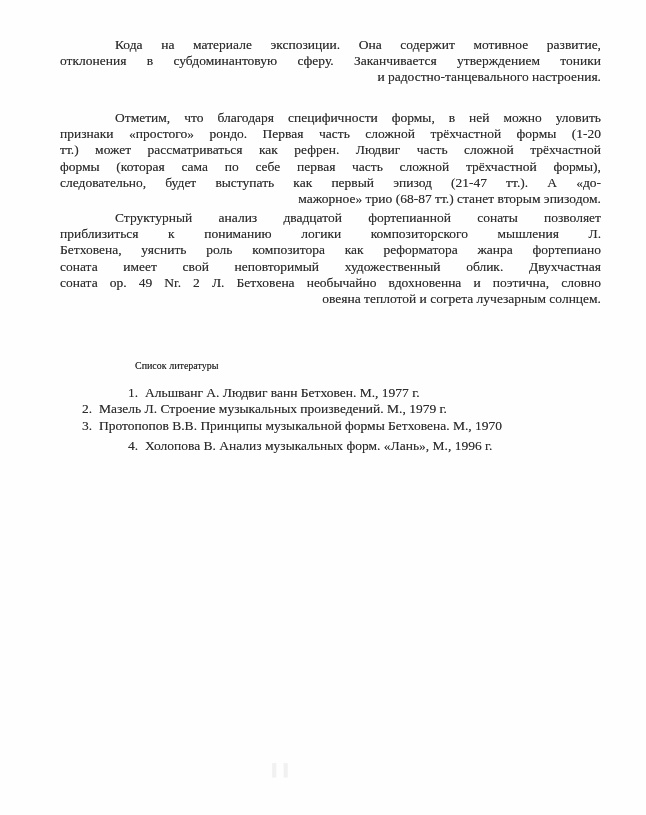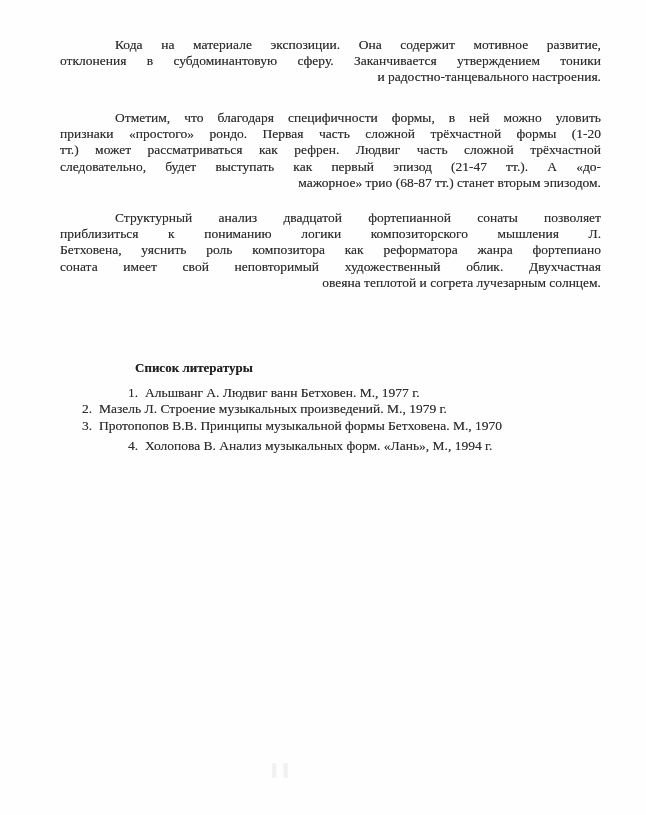--- a/index.html
+++ b/index.html
@@ -34,22 +34,22 @@
     white-space: nowrap;
   }
   .para .ind { text-indent: 55px; }
   .p1 { top: 37px; }
   .p2 { top: 110px; }
   .p3 { top: 210px; }
   .bib-heading {
     position: absolute;
     left: 135px;
     top: 360px;
-    font-size: 13px;
-    font-weight: bold;
+    font-size: 10px;
+    font-weight: normal;
     color: #222;
     text-shadow: 0 0 0.45px rgba(40,40,40,0.55);
   }
   .bib-list {
     position: absolute;
     left: 60px;
     top: 385px;
     width: 541px;
     font-size: 13.5px;
     line-height: 16.3px;
@@ -88,48 +88,50 @@
   <div class="para p1">
     <div class="jl ind">Кода на материале экспозиции. Она содержит мотивное развитие,</div>
     <div class="jl">отклонения в субдоминантовую сферу. Заканчивается утверждением тоники</div>
     <div class="ll">и радостно-танцевального настроения.</div>
   </div>
 
   <div class="para p2">
     <div class="jl ind">Отметим, что благодаря специфичности формы, в ней можно уловить</div>
     <div class="jl">признаки «простого» рондо. Первая часть сложной трёхчастной формы (1-20</div>
     <div class="jl">тт.) может рассматриваться как рефрен. Людвиг часть сложной трёхчастной</div>
+    <div class="jl">формы (которая сама по себе первая часть сложной трёхчастной формы),</div>
     <div class="jl">следовательно, будет выступать как первый эпизод (21-47 тт.). А «до-</div>
     <div class="ll">мажорное» трио (68-87 тт.) станет вторым эпизодом.</div>
   </div>
 
   <div class="para p3">
     <div class="jl ind">Структурный анализ двадцатой фортепианной сонаты позволяет</div>
     <div class="jl">приблизиться к пониманию логики композиторского мышления Л.</div>
     <div class="jl">Бетховена, уяснить роль композитора как реформатора жанра фортепиано</div>
     <div class="jl">соната имеет свой неповторимый художественный облик. Двухчастная</div>
+    <div class="jl">соната ор. 49 Nr. 2 Л. Бетховена необычайно вдохновенна и поэтична, словно</div>
     <div class="ll">овеяна теплотой и согрета лучезарным солнцем.</div>
   </div>
 
   <div class="bib-heading">Список литературы</div>
 
   <div class="bib-list">
     <div class="bib-item deep">
       <span class="num">1.</span>
       <span class="txt">Альшванг А. Людвиг ванн Бетховен. М., 1977 г.</span>
     </div>
     <div class="bib-item near">
       <span class="num">2.</span>
       <span class="txt">Мазель Л. Строение музыкальных произведений. М., 1979 г.</span>
     </div>
     <div class="bib-item near">
       <span class="num">3.</span>
       <span class="txt">Протопопов В.В. Принципы музыкальной формы Бетховена. М., 1970</span>
     </div>
     <div class="bib-item deep gap-above">
       <span class="num">4.</span>
-      <span class="txt">Холопова В. Анализ музыкальных форм. «Лань», М., 1994 г.</span>
+      <span class="txt">Холопова В. Анализ музыкальных форм. «Лань», М., 1996 г.</span>
     </div>
   </div>
 
   <div class="faint-smudge">▐▐</div>
 
 </div>
 
 </body></html>

